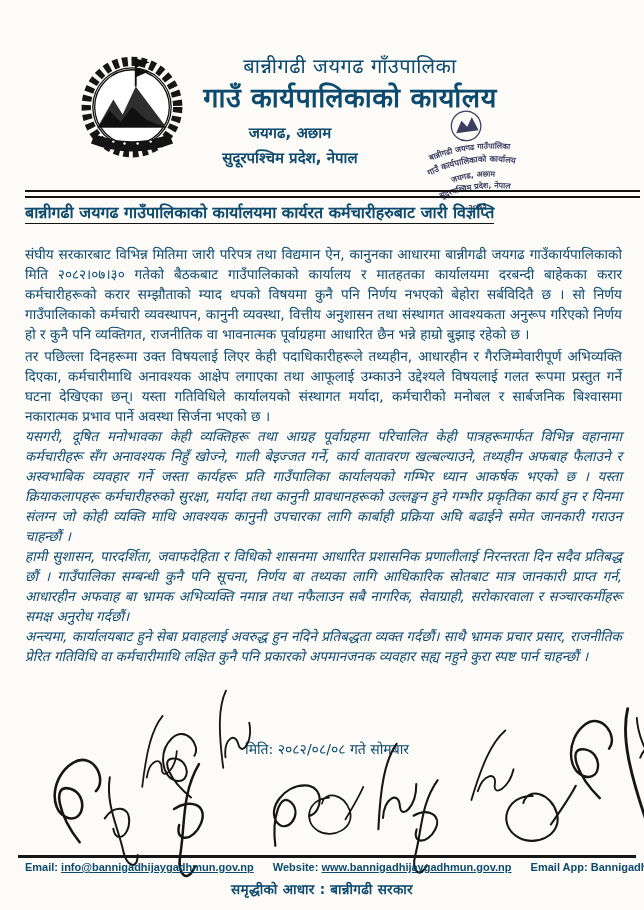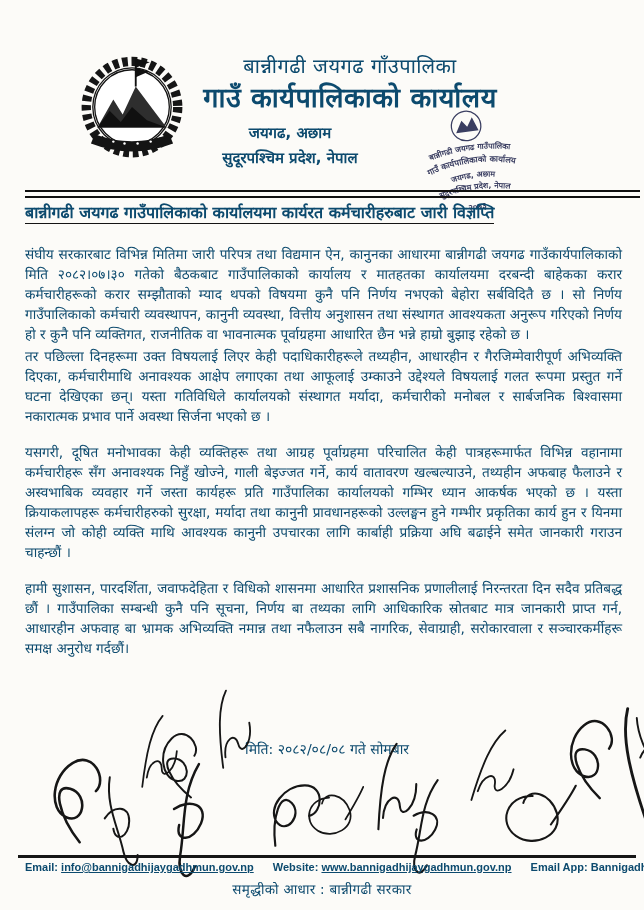--- a/index.html
+++ b/index.html
@@ -19,33 +19,33 @@
              font-size:15px;font-weight:bold;}
   .stamp{position:absolute;left:412px;top:102px;width:118px;height:118px;
          transform:rotate(-8deg);opacity:.92;}
   .dbl-rule{position:absolute;left:25px;right:4px;top:190px;height:4px;
             border-top:2px solid #101010;border-bottom:2px solid #101010;}
   
   .body-text{position:absolute;top:201px;left:25px;right:22px;}
   .notice-title{text-align:left;font-size:16px;font-weight:bold;margin:0 0 21px 0;}
   .notice-title span{border-bottom:1.6px solid #141414;padding-bottom:1px;}
   .body-text p{margin:0;font-size:13.6px;line-height:20px;text-align:justify;}
-  .body-text p.gap{margin-top:16px;}
+  .body-text p.gap{margin-top:0;font-style:italic;}
   .body-text p.small-gap{margin-top:2px;}
   
   .date-line{position:absolute;left:245px;top:739px;font-size:14px;white-space:nowrap;}
   .sig-band{position:absolute;left:0;top:690px;width:644px;height:170px;overflow:visible;pointer-events:none;}
   
   .footer-rule{position:absolute;left:18px;right:8px;top:855px;border-top:3px solid #161616;}
   .footer-line{position:absolute;top:861px;left:25px;right:8px;font-size:11px;font-weight:bold;
                white-space:nowrap;font-family:"Liberation Sans","DejaVu Sans",sans-serif;}
   .footer-line .u{text-decoration:underline;}
   .footer-line .grp{margin-right:16px;}
   .motto{position:absolute;top:880px;left:0;width:100%;text-align:center;
-         font-size:13.5px;font-weight:normal;letter-spacing:.3px;}
+         font-size:13.5px;font-weight:bold;letter-spacing:.3px;}
 </style>
 </head>
 <body>
 
 <div class="page">
 
   <div class="header">
 
     <svg class="logo" viewBox="0 0 120 130">
       <g fill="none" stroke="#161616">
@@ -100,20 +100,21 @@
   </div>
 
   <div class="body-text">
     <div class="notice-title">
       <span>बान्नीगढी जयगढ गाउँपालिकाको कार्यालयमा कार्यरत कर्मचारीहरुबाट जारी विज्ञप्ति</span>
     </div>
     <p>संघीय सरकारबाट विभिन्न मितिमा जारी परिपत्र तथा विद्यमान ऐन, कानुनका आधारमा बान्नीगढी जयगढ गाउँकार्यपालिकाको मिति २०८२।०७।३० गतेको बैठकबाट गाउँपालिकाको कार्यालय र मातहतका कार्यालयमा दरबन्दी बाहेकका करार कर्मचारीहरूको करार सम्झौताको म्याद थपको विषयमा कुनै पनि निर्णय नभएको बेहोरा सर्बविदितै छ । सो निर्णय गाउँपालिकाको कर्मचारी व्यवस्थापन, कानुनी व्यवस्था, वित्तीय अनुशासन तथा संस्थागत आवश्यकता अनुरूप गरिएको निर्णय हो र कुनै पनि व्यक्तिगत, राजनीतिक वा भावनात्मक पूर्वाग्रहमा आधारित छैन भन्ने हाम्रो बुझाइ रहेको छ ।</p>
     <p class="small-gap">तर पछिल्ला दिनहरूमा उक्त विषयलाई लिएर केही पदाधिकारीहरूले तथ्यहीन, आधारहीन र गैरजिम्मेवारीपूर्ण अभिव्यक्ति दिएका, कर्मचारीमाथि अनावश्यक आक्षेप लगाएका तथा आफूलाई उम्काउने उद्देश्यले विषयलाई गलत रूपमा प्रस्तुत गर्ने घटना देखिएका छन्। यस्ता गतिविधिले कार्यालयको संस्थागत मर्यादा, कर्मचारीको मनोबल र सार्बजनिक बिश्वासमा नकारात्मक प्रभाव पार्ने अवस्था सिर्जना भएको छ ।</p>
     <p class="gap">यसगरी, दूषित मनोभावका केही व्यक्तिहरू तथा आग्रह पूर्वाग्रहमा परिचालित केही पात्रहरूमार्फत विभिन्न वहानामा कर्मचारीहरू सँग अनावश्यक निहुँ खोज्ने, गाली बेइज्जत गर्ने, कार्य वातावरण खल्बल्याउने, तथ्यहीन अफबाह फैलाउने र अस्वभाबिक व्यवहार गर्ने जस्ता कार्यहरू प्रति गाउँपालिका कार्यालयको गम्भिर ध्यान आकर्षक भएको छ । यस्ता क्रियाकलापहरू कर्मचारीहरुको सुरक्षा, मर्यादा तथा कानुनी प्रावधानहरूको उल्लङ्घन हुने गम्भीर प्रकृतिका कार्य हुन र यिनमा संलग्न जो कोही व्यक्ति माथि आवश्यक कानुनी उपचारका लागि कार्बाही प्रक्रिया अघि बढाईने समेत जानकारी गराउन चाहन्छौं ।</p>
     <p class="gap">हामी सुशासन, पारदर्शिता, जवाफदेहिता र विधिको शासनमा आधारित प्रशासनिक प्रणालीलाई निरन्तरता दिन सदैव प्रतिबद्ध छौं । गाउँपालिका सम्बन्धी कुनै पनि सूचना, निर्णय बा तथ्यका लागि आधिकारिक स्रोतबाट मात्र जानकारी प्राप्त गर्न, आधारहीन अफवाह बा भ्रामक अभिव्यक्ति नमान्न तथा नफैलाउन सबै नागरिक, सेवाग्राही, सरोकारवाला र सञ्चारकर्मीहरू समक्ष अनुरोध गर्दछौं।</p>
+    <p class="gap">अन्त्यमा, कार्यालयबाट हुने सेबा प्रवाहलाई अवरुद्ध हुन नदिने प्रतिबद्धता व्यक्त गर्दछौं। साथै भ्रामक प्रचार प्रसार, राजनीतिक प्रेरित गतिविधि वा कर्मचारीमाथि लक्षित कुनै पनि प्रकारको अपमानजनक व्यवहार सह्य नहुने कुरा स्पष्ट पार्न चाहन्छौं ।</p>
   </div>
 
   <div class="date-line">मिति: २०८२/०८/०८ गते सोमबार</div>
 
   <svg class="sig-band" viewBox="0 0 644 170">
     <defs>
       <path id="sigA" d="M2,38 C8,18 22,2 26,14 C30,26 12,34 10,22 C8,10 26,0 40,6 C54,12 44,30 34,28" fill="none"></path>
       <path id="sigB" d="M0,45 C20,20 35,5 50,0 M8,40 C18,28 30,30 24,40 C18,50 34,48 44,34" fill="none"></path>
       <path id="sigC" d="M20,0 C10,20 14,40 12,60 C11,72 18,78 22,66 M6,30 C16,22 28,26 24,38 C20,50 8,52 10,40" fill="none"></path>
       <path id="sigD" d="M30,10 C10,6 0,26 12,38 C24,50 48,44 46,26 C44,10 28,2 22,14 M40,34 C50,24 58,16 64,8" fill="none"></path>

